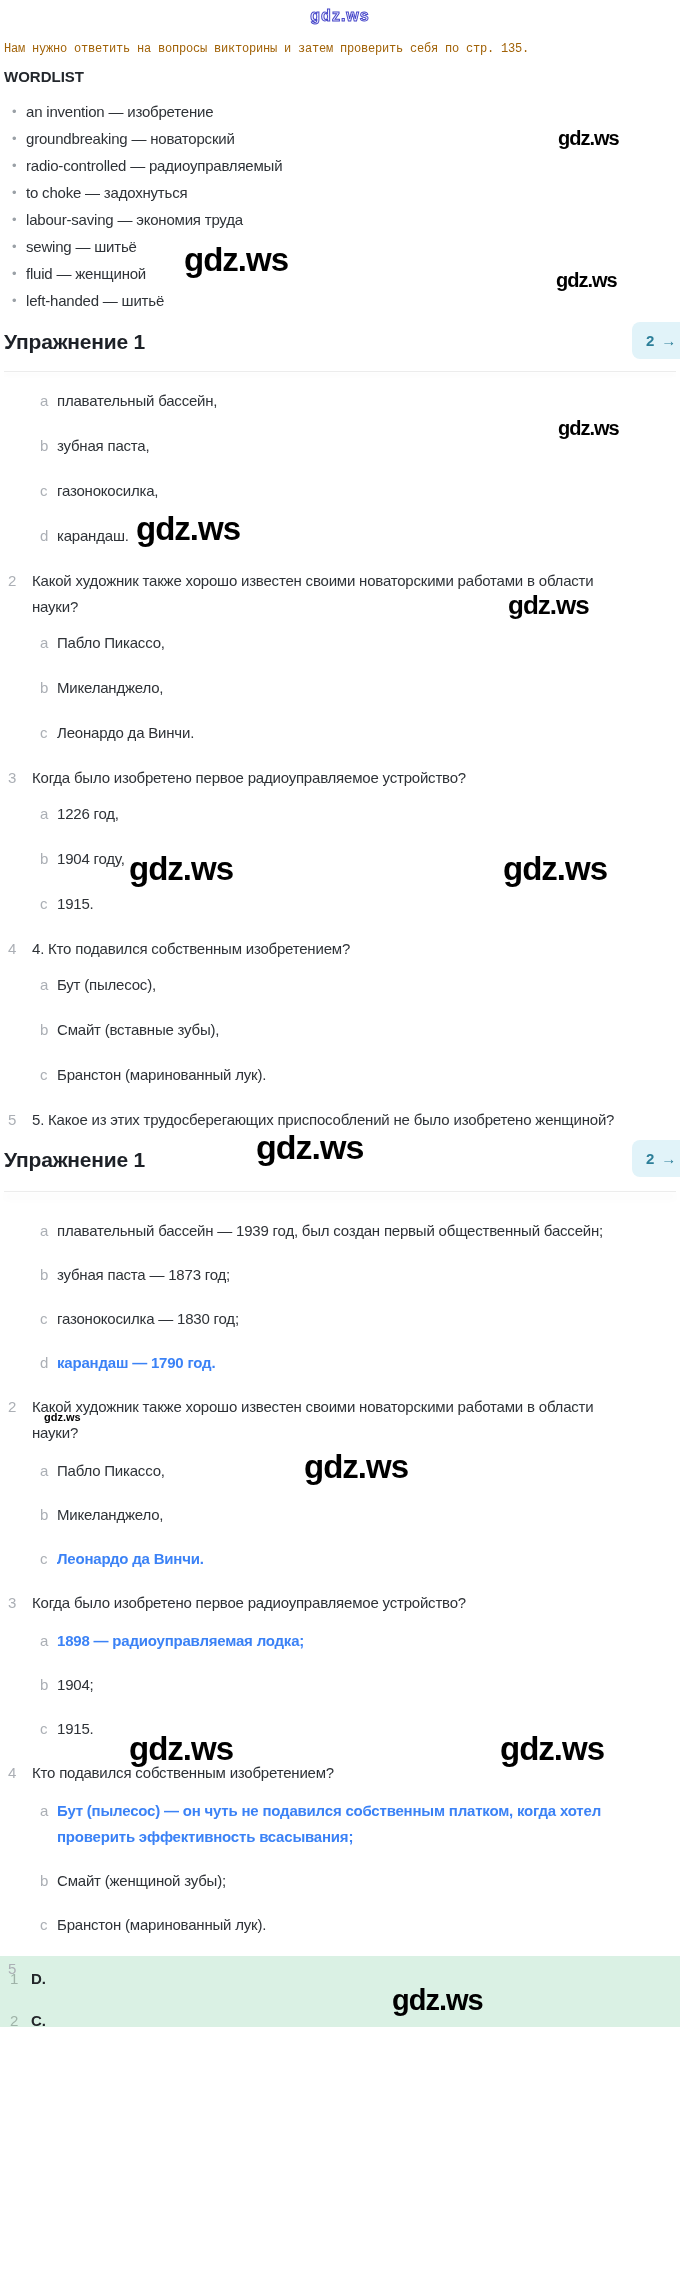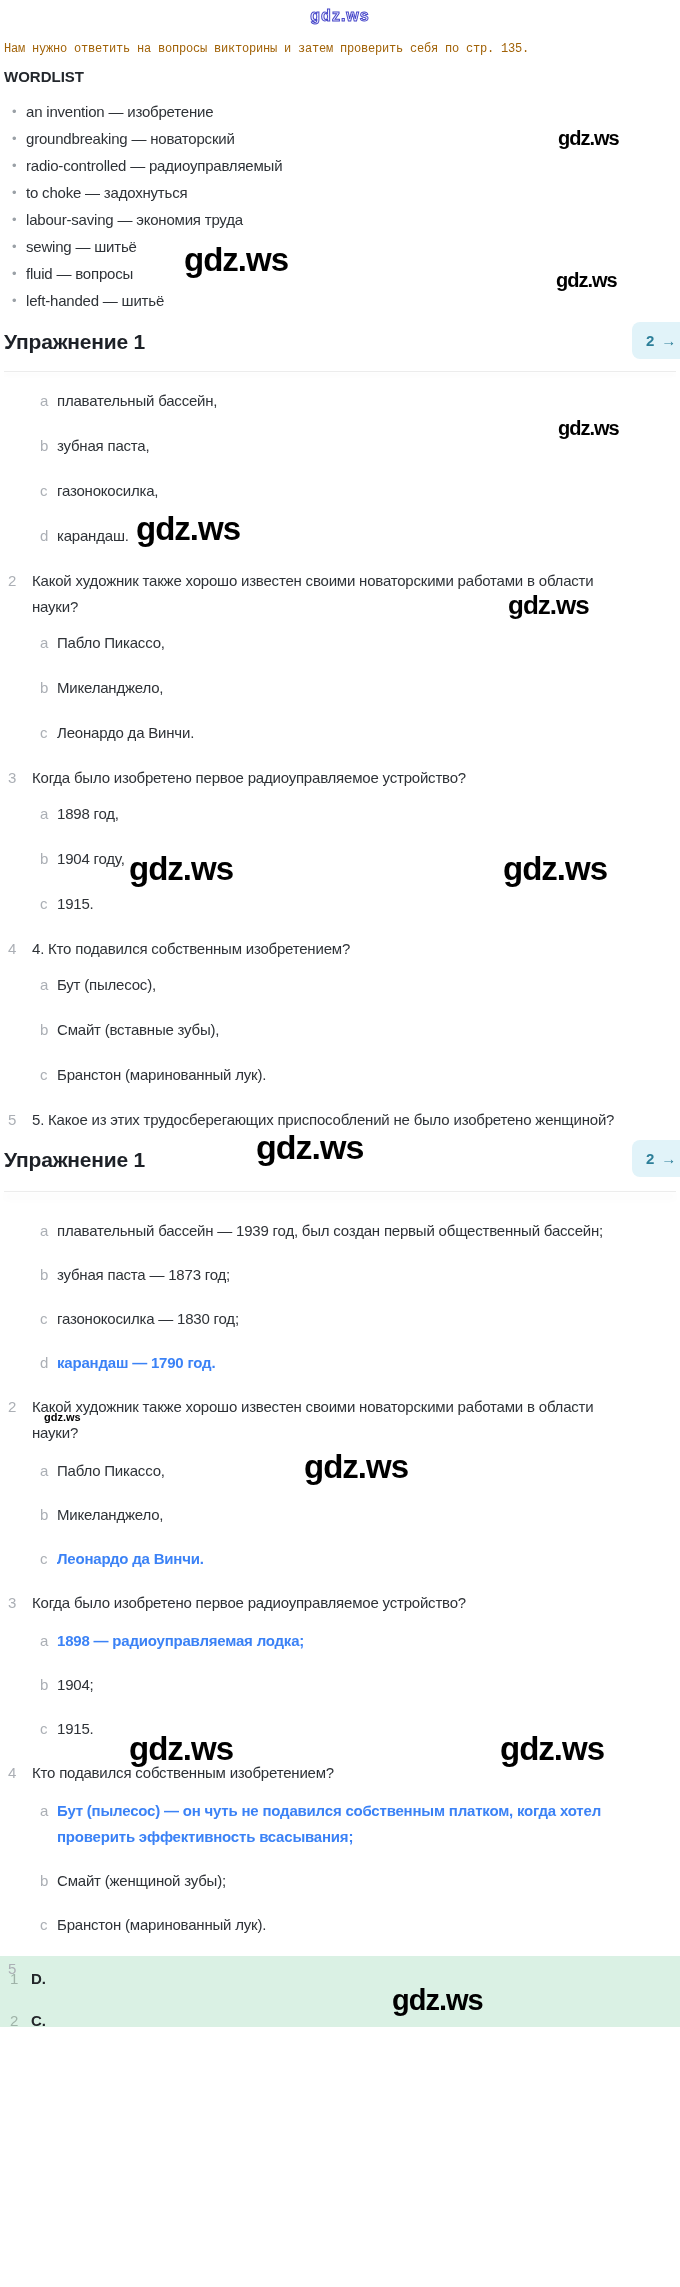--- a/index.html
+++ b/index.html
@@ -85,42 +85,42 @@
 
     <div class="wordlist-title">WORDLIST</div>
 
     <ul class="wordlist" id="wordlist">
         <li><span class="dot">•</span><span class="wtext">an invention — изобретение</span></li>
         <li><span class="dot">•</span><span class="wtext">groundbreaking — новаторский</span></li>
         <li><span class="dot">•</span><span class="wtext">radio-controlled — радиоуправляемый</span></li>
         <li><span class="dot">•</span><span class="wtext">to choke — задохнуться</span></li>
         <li><span class="dot">•</span><span class="wtext">labour-saving — экономия труда</span></li>
         <li><span class="dot">•</span><span class="wtext">sewing — шитьё</span></li>
-        <li><span class="dot">•</span><span class="wtext">fluid — вопросы</span></li>
+        <li><span class="dot">•</span><span class="wtext">fluid — женщиной</span></li>
         <li><span class="dot">•</span><span class="wtext">left-handed — шитьё</span></li>
       </ul>
 
     <div class="section-head">
       <div class="section-title">Упражнение 1</div>
       <div class="badge"><span>2</span><span class="arrow">→</span></div>
     </div>
 
     <div class="divider"></div>
 
     <div class="qlist" id="section1-list">
         <div class="opt"><span class="letter">a</span><span class="text">плавательный бассейн,</span></div>
         <div class="opt"><span class="letter">b</span><span class="text">зубная паста,</span></div>
         <div class="opt"><span class="letter">c</span><span class="text">газонокосилка,</span></div>
         <div class="opt"><span class="letter">d</span><span class="text">карандаш.</span></div>
         <div class="stem"><span class="qnum">2</span><span class="stem-text">Какой художник также хорошо известен своими новаторскими работами в области науки?</span></div>
         <div class="opt"><span class="letter">a</span><span class="text">Пабло Пикассо,</span></div>
         <div class="opt"><span class="letter">b</span><span class="text">Микеланджело,</span></div>
         <div class="opt"><span class="letter">c</span><span class="text">Леонардо да Винчи.</span></div>
         <div class="stem"><span class="qnum">3</span><span class="stem-text">Когда было изобретено первое радиоуправляемое устройство?</span></div>
-        <div class="opt"><span class="letter">a</span><span class="text">1898 год,</span></div>
+        <div class="opt"><span class="letter">a</span><span class="text">1226 год,</span></div>
         <div class="opt"><span class="letter">b</span><span class="text">1904 году,</span></div>
         <div class="opt"><span class="letter">c</span><span class="text">1915.</span></div>
         <div class="stem"><span class="qnum">4</span><span class="stem-text">4. Кто подавился собственным изобретением?</span></div>
         <div class="opt"><span class="letter">a</span><span class="text">Бут (пылесос),</span></div>
         <div class="opt"><span class="letter">b</span><span class="text">Смайт (вставные зубы),</span></div>
         <div class="opt"><span class="letter">c</span><span class="text">Бранстон (маринованный лук).</span></div>
         <div class="stem"><span class="qnum">5</span><span class="stem-text">5. Какое из этих трудосберегающих приспособлений не было изобретено женщиной?</span></div>
       </div>
 
     <div class="section-head">

